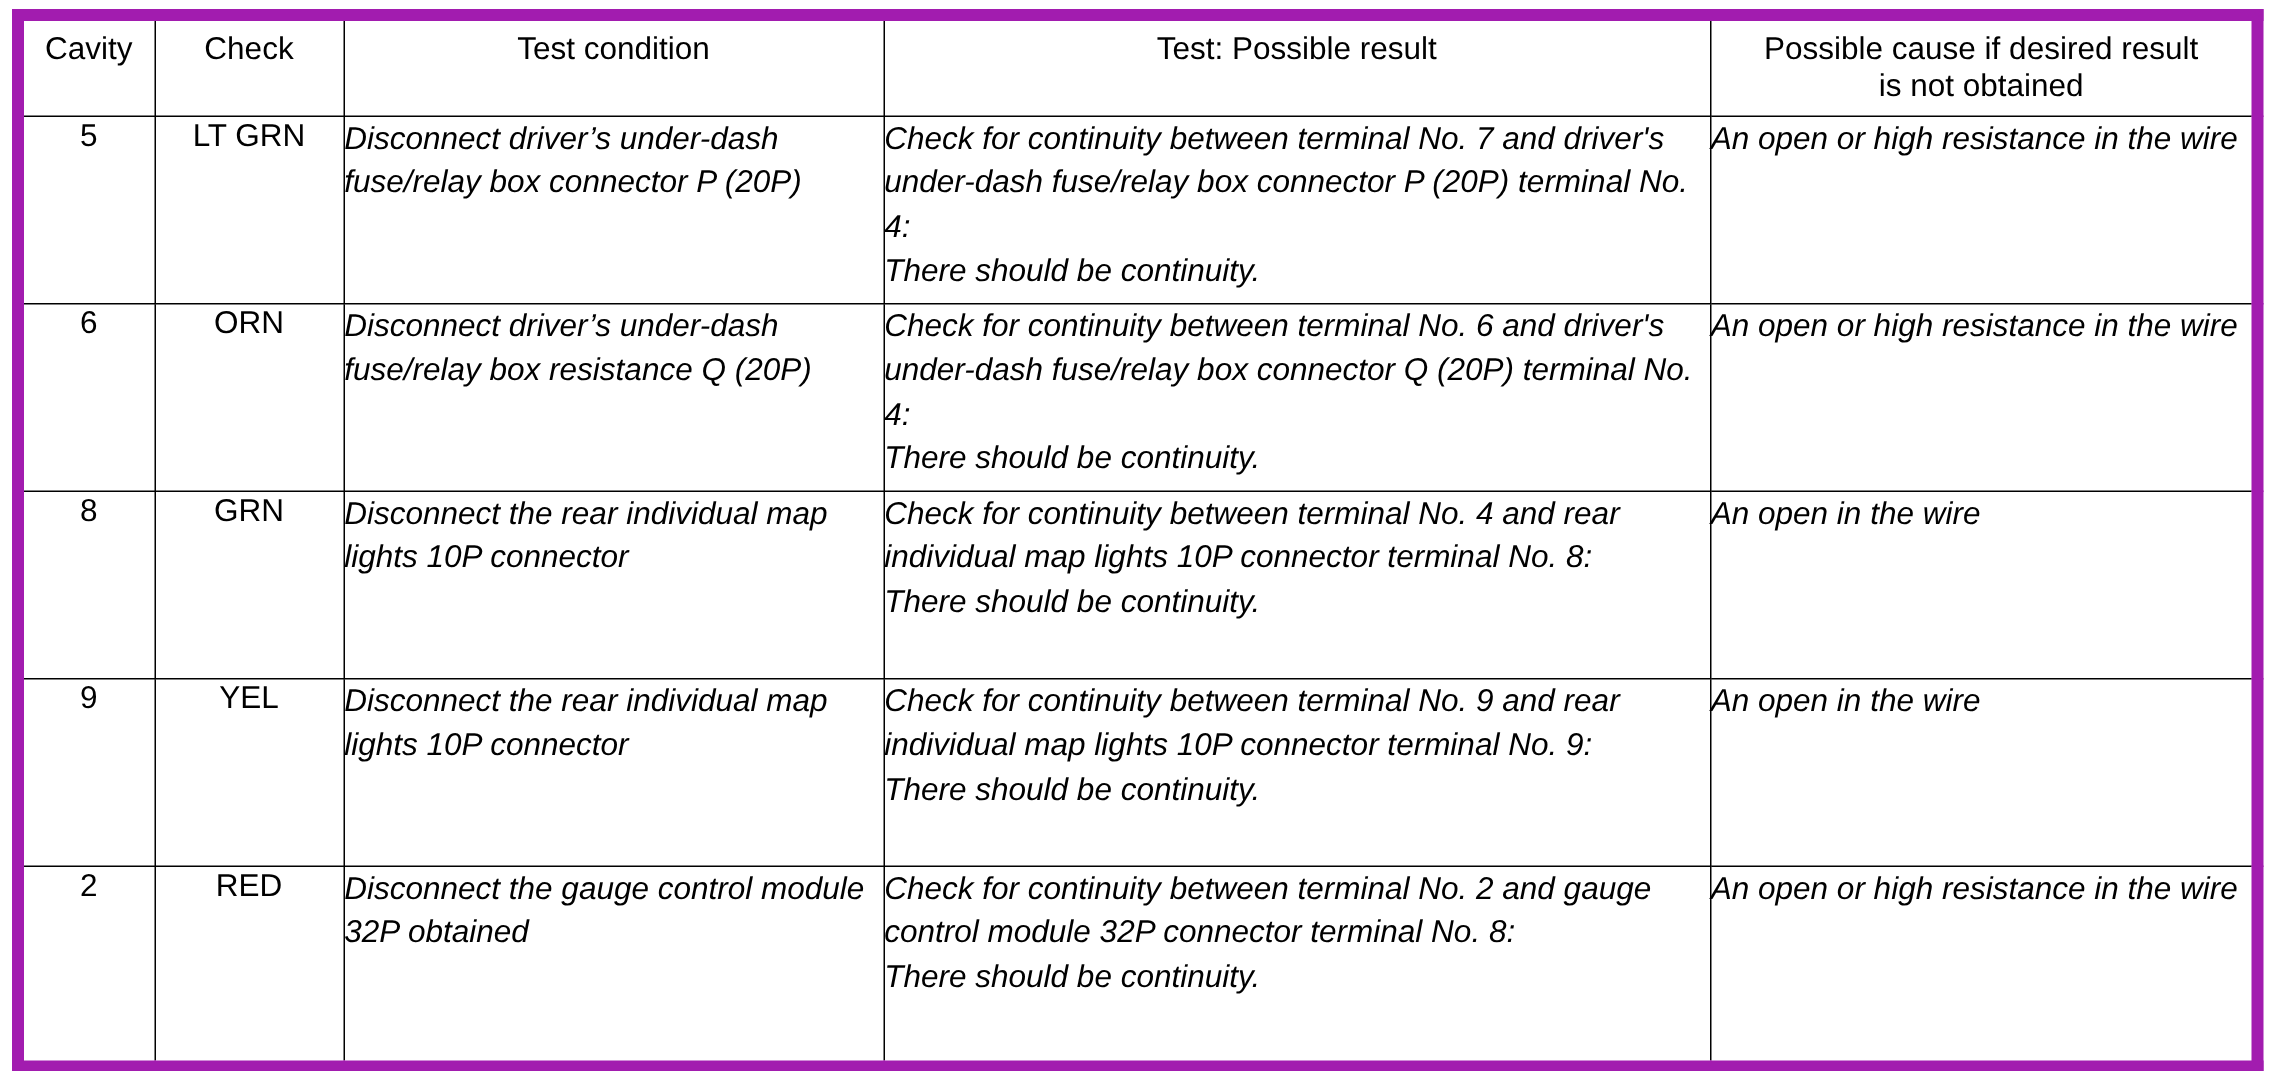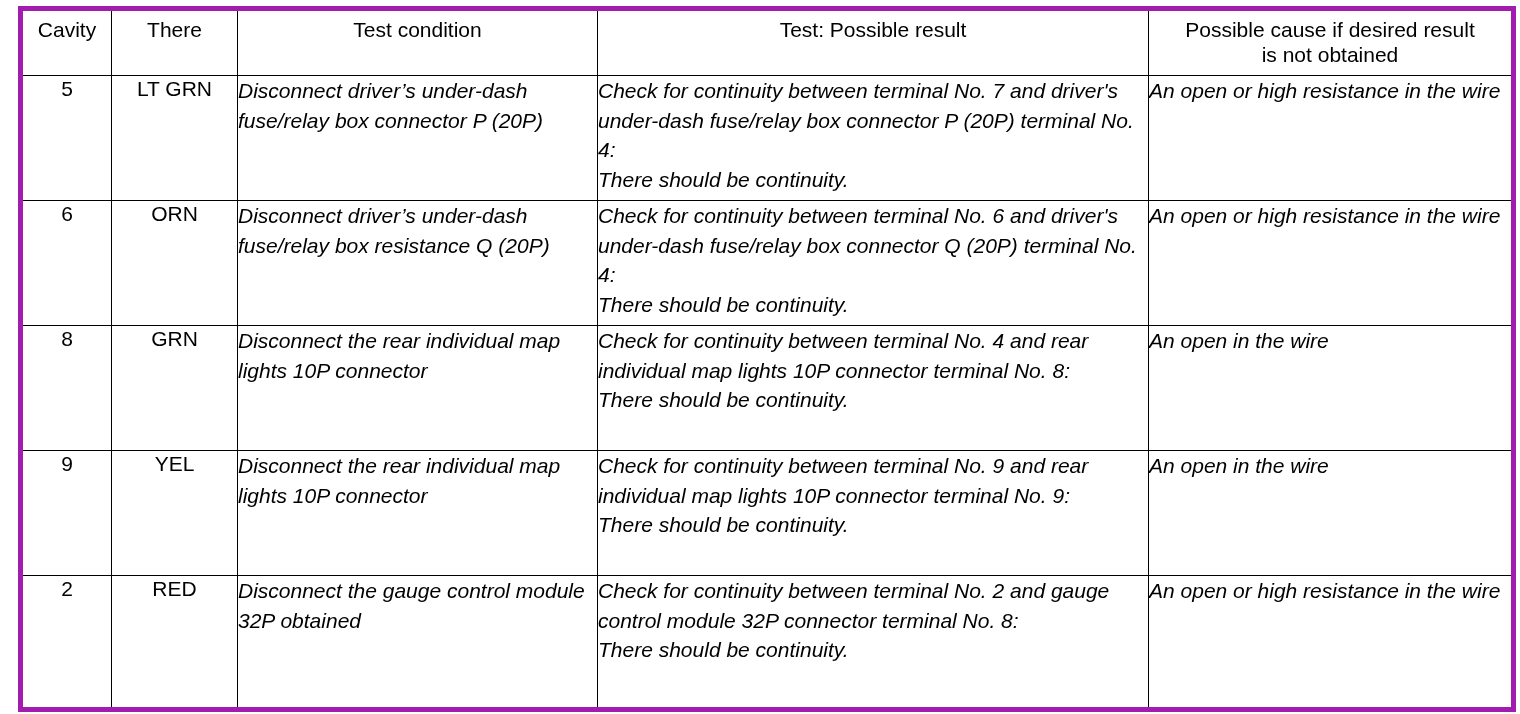--- a/index.html
+++ b/index.html
@@ -21,22 +21,21 @@
     background: #ffffff;
   }
   table.diag-table {
     position: absolute;
     left: 8px;
     top: 6px;
     width: 1493px;
     border-collapse: collapse;
     table-layout: fixed;
     background: #ffffff;
-    border: 5px solid #a21caf;
-    margin-left: 10px;
+    border: 8px solid #a21caf;
   }
   table.diag-table td,
   table.diag-table th {
     border: 1.5px solid #000000;
     vertical-align: top;
     padding: 0;
     font-weight: normal;
   }
   
   col.c-cavity { width: 91px; }
@@ -96,21 +95,21 @@
       <col class="c-cond">
       <col class="c-test">
       <col class="c-cause">
     </colgroup>
     <thead>
       <tr>
         <th>
           <span class="hdr-text">Cavity</span>
         </th>
         <th>
-          <span class="hdr-text">There</span>
+          <span class="hdr-text">Check</span>
         </th>
         <th>
           <span class="hdr-text">Test condition</span>
         </th>
         <th>
           <span class="hdr-text">Test: Possible result</span>
         </th>
         <th>
           <span class="hdr-text">Possible cause if desired result
 is not obtained</span>

